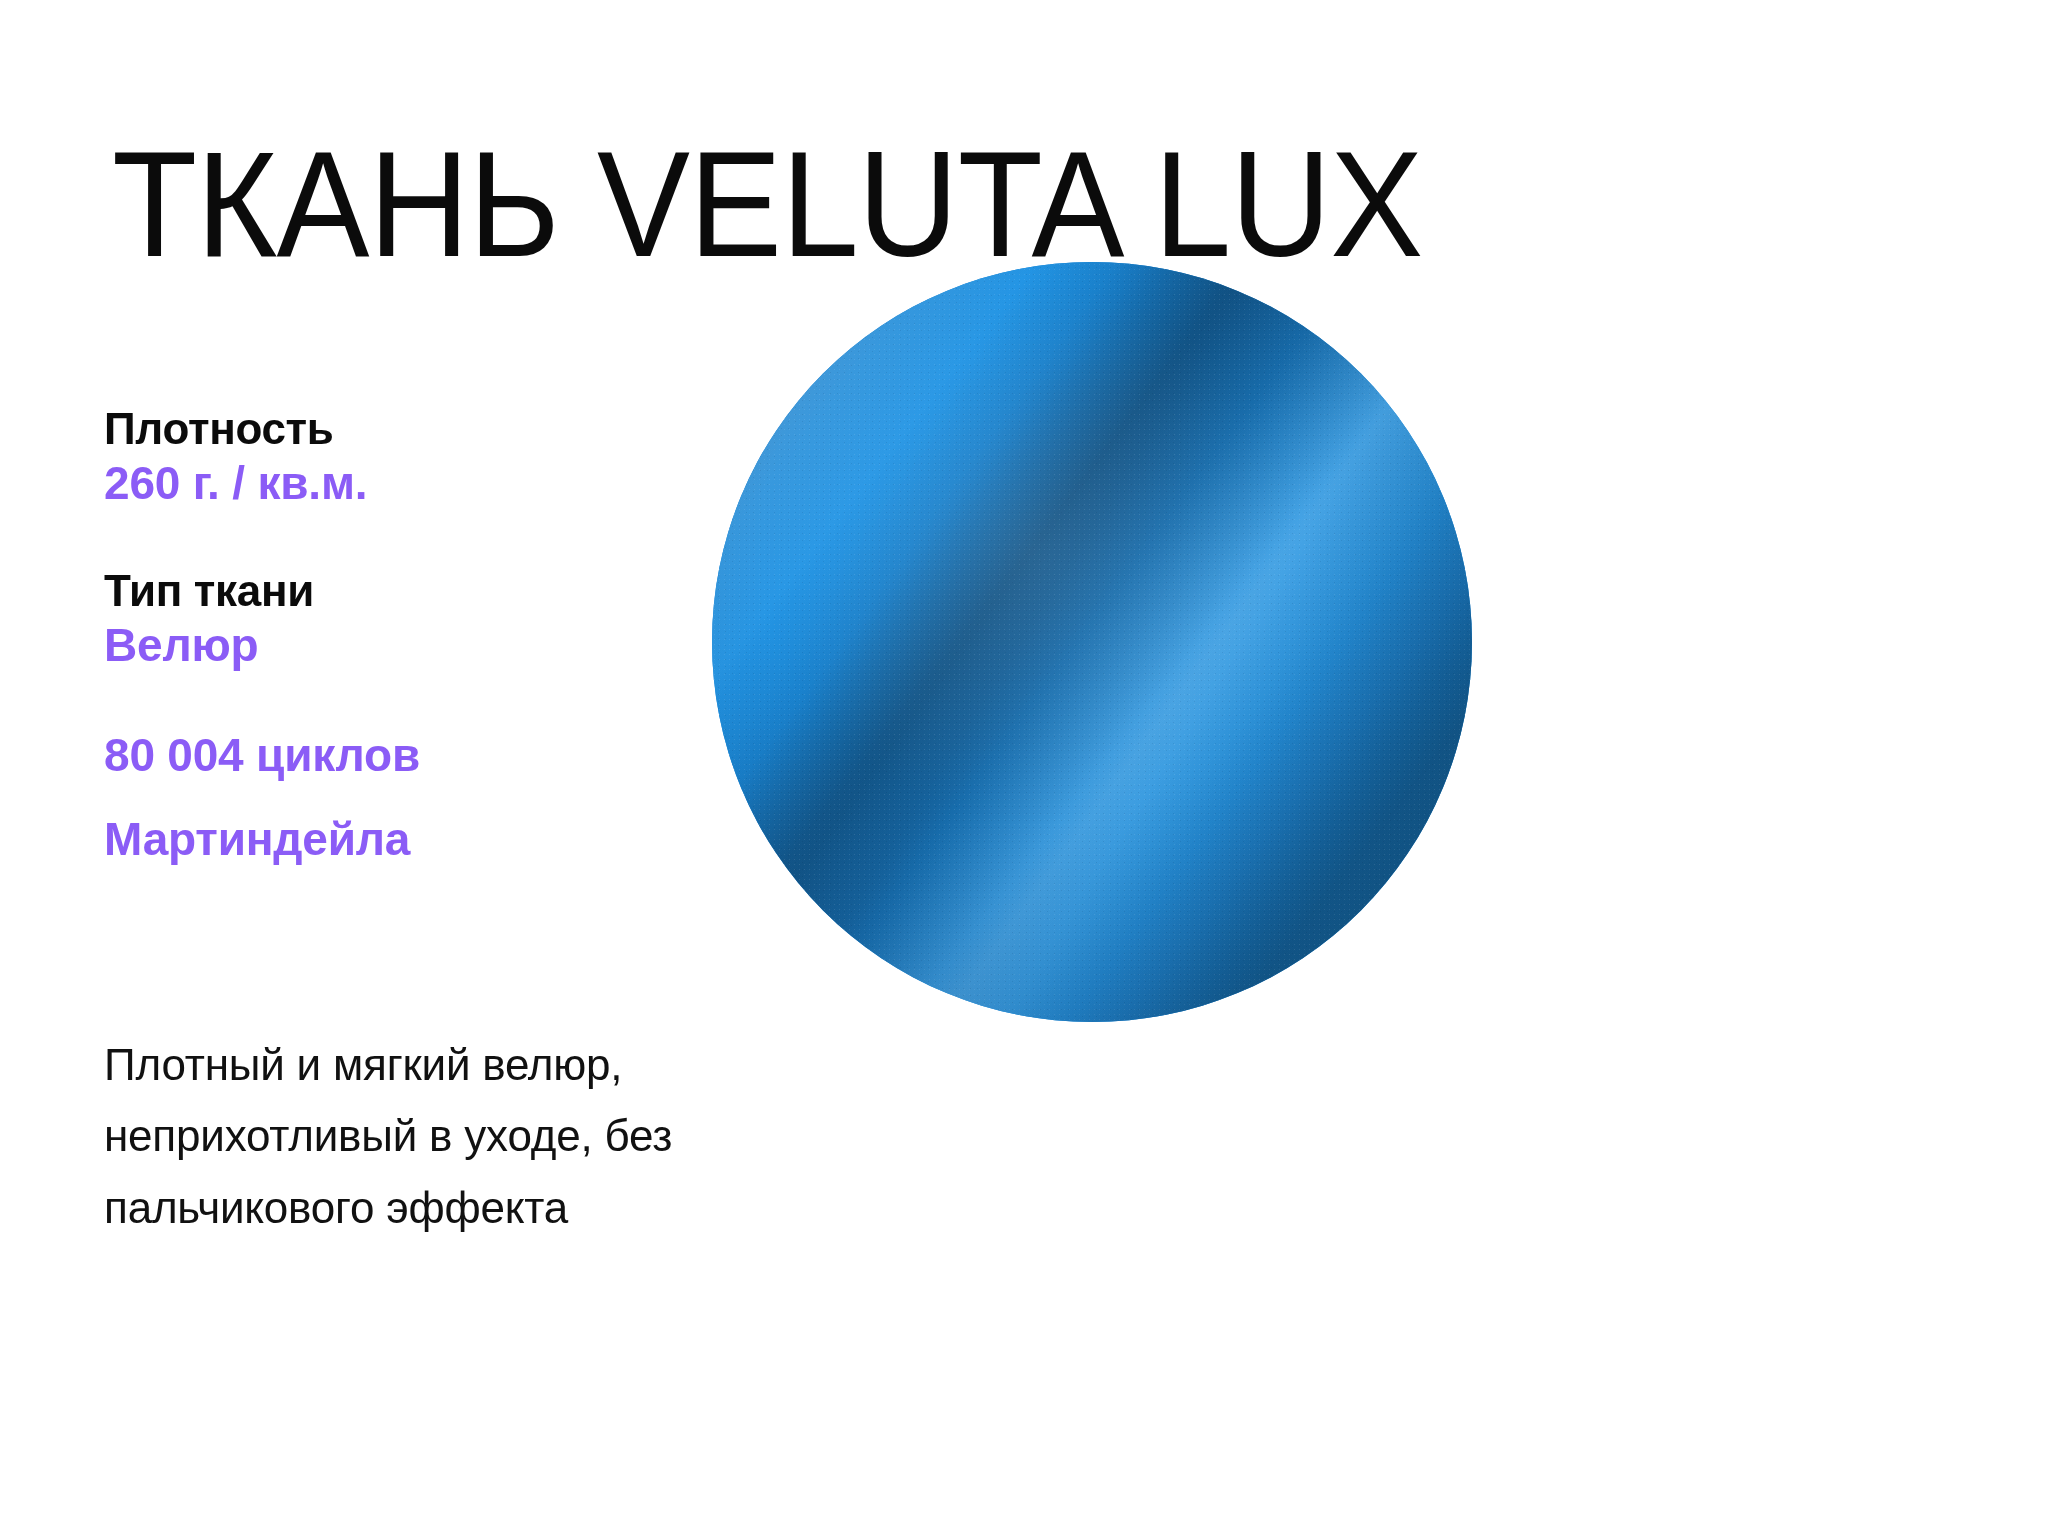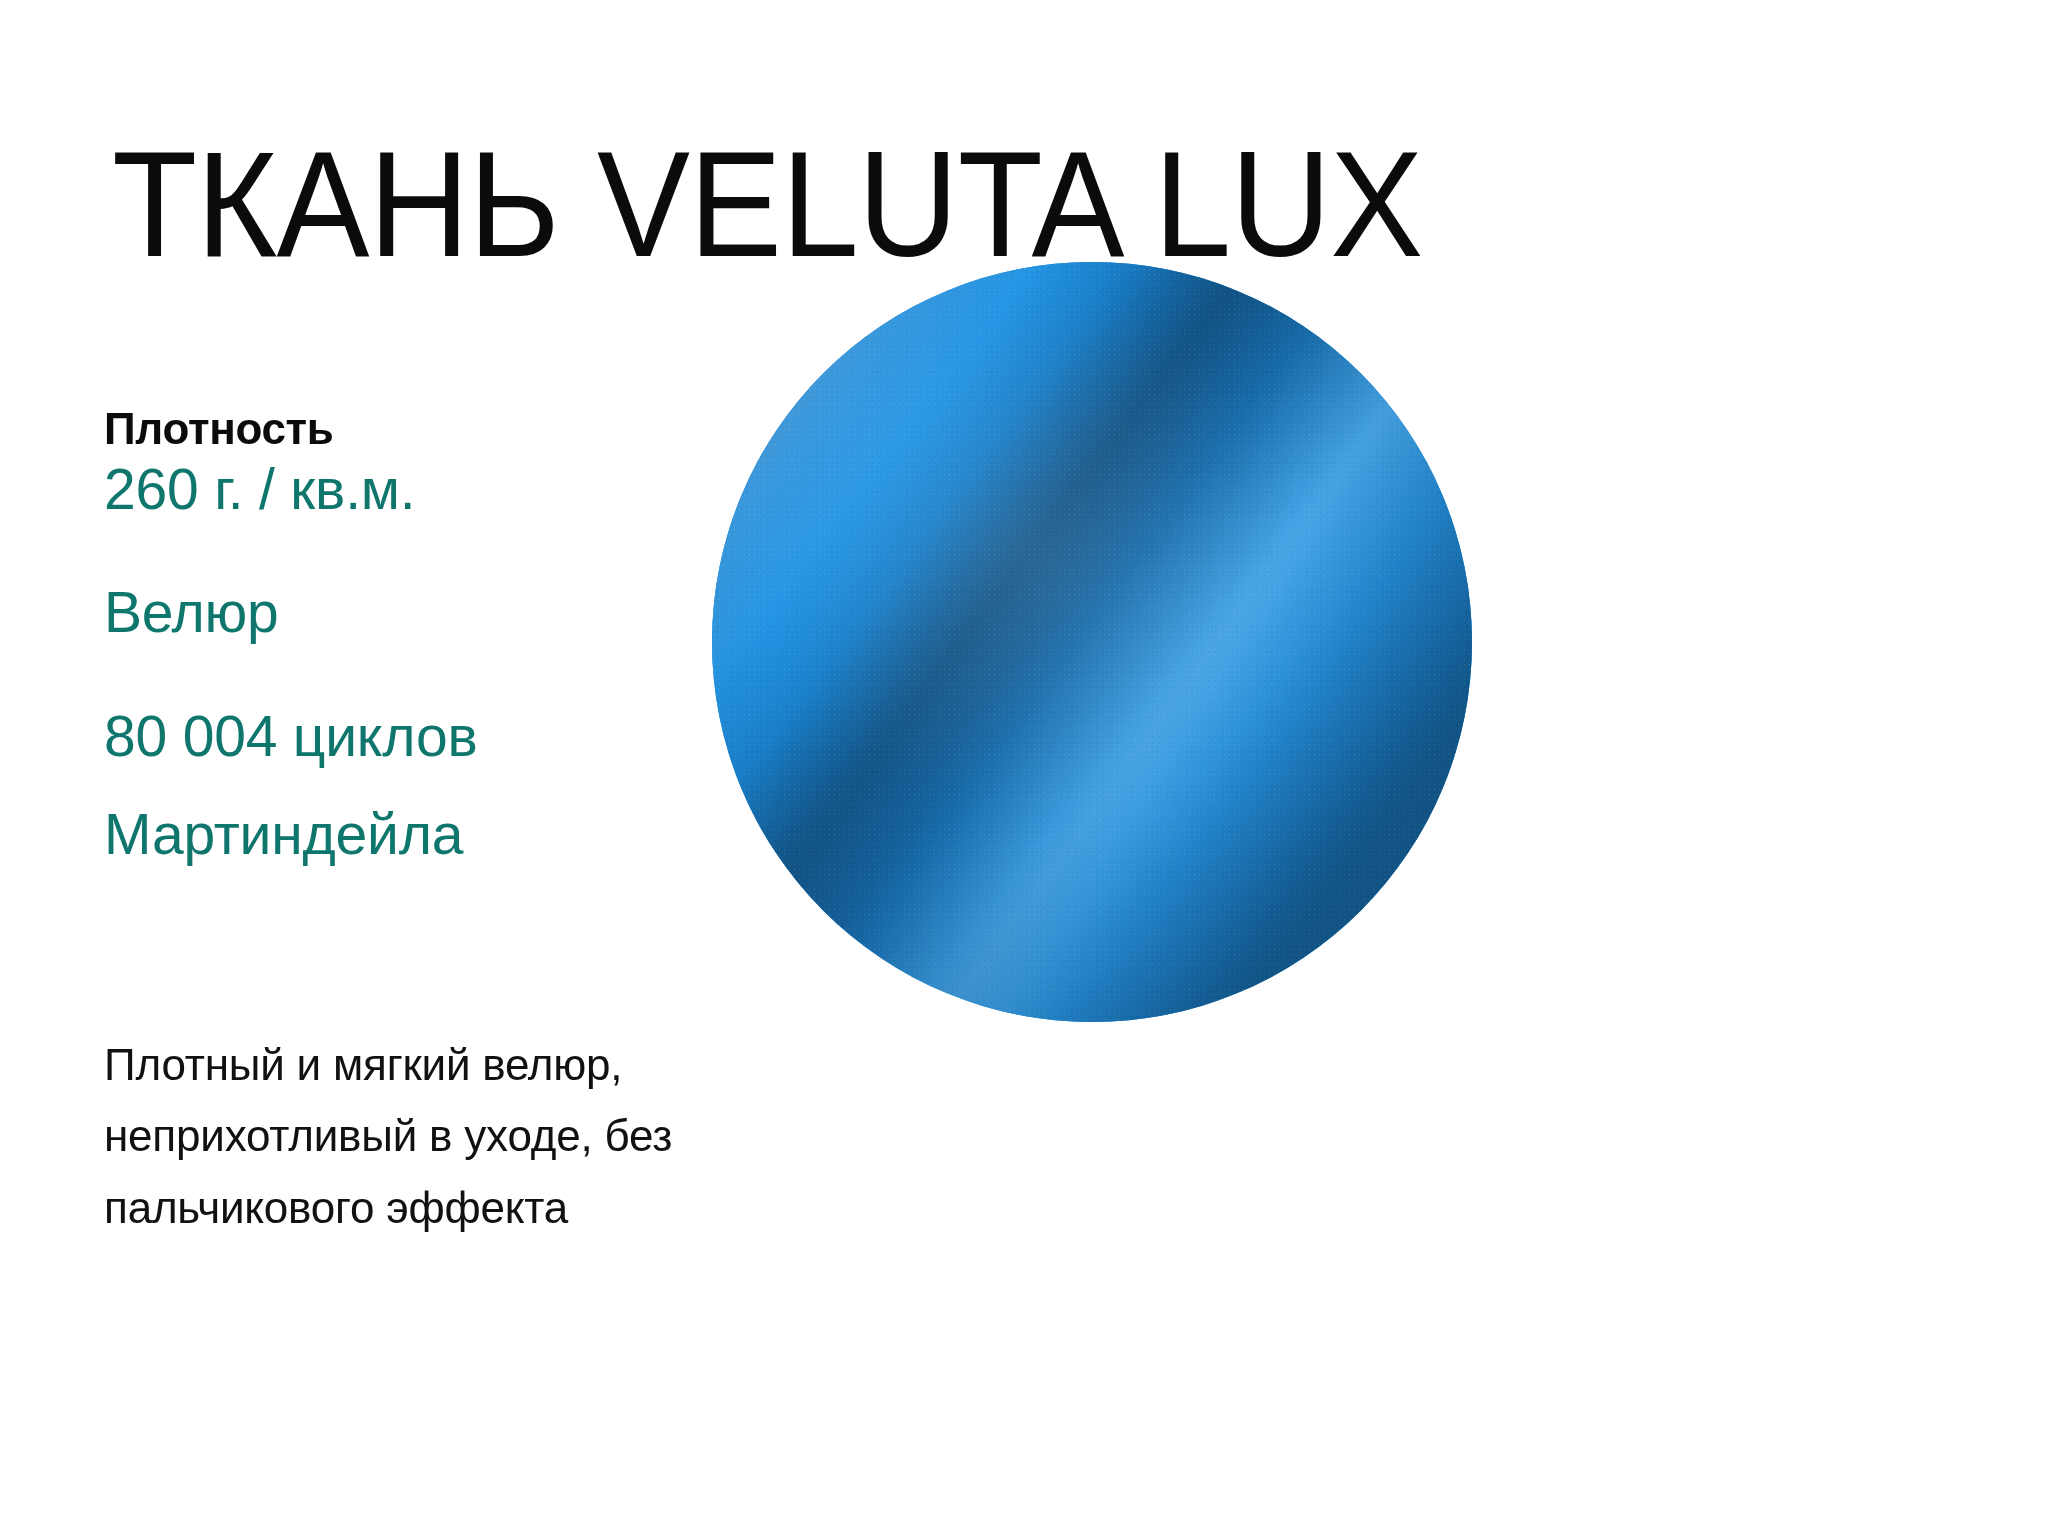--- a/index.html
+++ b/index.html
@@ -53,24 +53,24 @@
 
   .spec-label {
     font-size: 44px;
     line-height: 1.18;
     font-weight: 700;
     color: #0b0b0b;
     letter-spacing: -0.3px;
     white-space: nowrap;
   }
   .spec-value {
-    font-size: 57px;
+    font-size: 46px;
     line-height: 1.22;
-    font-weight: 400;
-    color: #0f766e;
+    font-weight: 700;
+    color: #8b5cf6;
     letter-spacing: -0.2px;
     white-space: nowrap;
   }
   .spec-value.second {
     margin-top: 28px;
   }
 
   .description {
     position: absolute;
     left: 104px;
@@ -183,20 +183,21 @@
   <h1 class="title">ТКАНЬ VELUTA LUX</h1>
 
   <div class="specs">
 
     <div class="spec-block">
       <div class="spec-label">Плотность</div>
       <div class="spec-value">260 г. / кв.м.</div>
     </div>
 
     <div class="spec-block">
+      <div class="spec-label">Тип ткани</div>
       <div class="spec-value">Велюр</div>
     </div>
 
     <div class="spec-block">
       <div class="spec-value">80 004 циклов</div>
       <div class="spec-value second">Мартиндейла</div>
     </div>
 
   </div>
 

